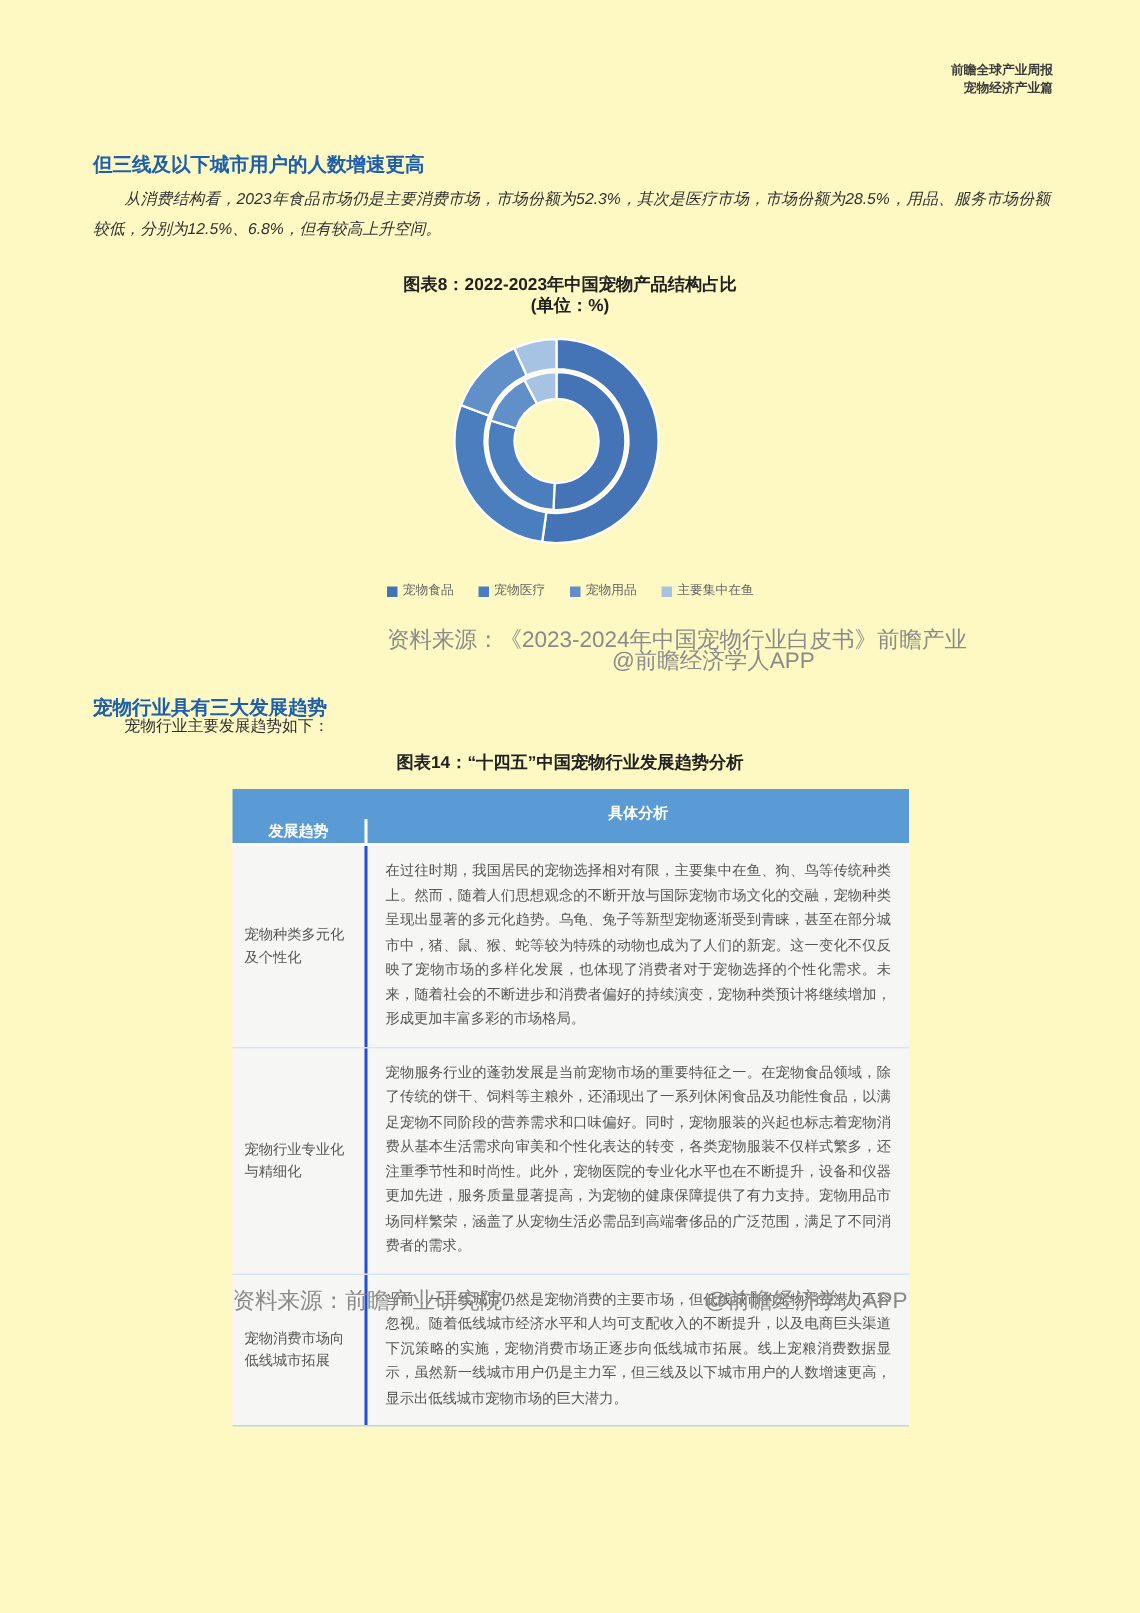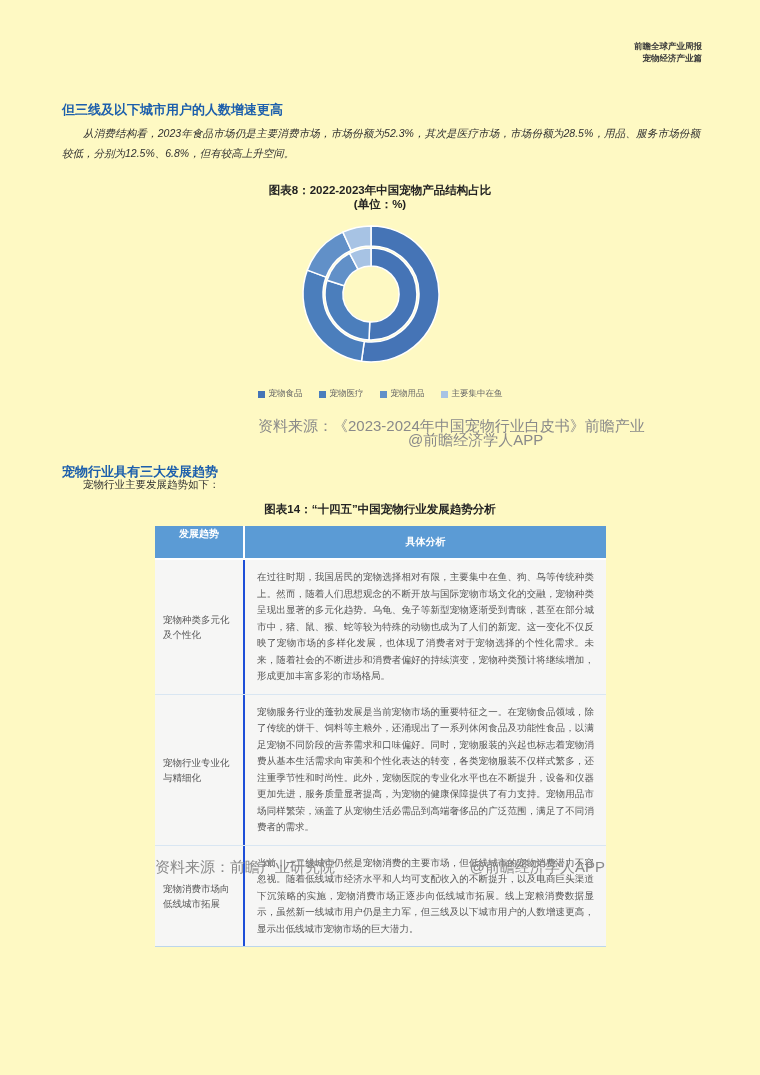--- a/index.html
+++ b/index.html
@@ -31,21 +31,21 @@
     font-size:8.5px; color:#666;margin-top:25px;
   }
   .legend-item { display:flex; align-items:center; gap:4px; }
   .legend-swatch { width:7px; height:7px; display:inline-block; }
   .src-text { position:absolute; font-size:15px; color:#8a8a8a;margin-top:27px; }
   .fig-table {
     position:absolute; left:155px; top:526px; width:451px;
     border-bottom:1px solid #bcd6ec;
   }
   .t-head { display:flex; background:#5b9bd5; color:#fff; font-weight:bold; font-size:10px; }
-  .t-head .c-left  { width:90px; padding:1px 4px; text-align:center; border-right:2px solid #fff; box-sizing:border-box; }
+  .t-head .c-left  { width:90px; padding:1px 4px; text-align:center; border-right:2px solid #fff; box-sizing:border-box;margin-top:20px; }
   .t-head .c-right { flex:1; padding:9px 4px; text-align:center; }
   .t-row { display:flex; background:#f6f6f5; border-top:2px solid #ffffff; }
   .t-row + .t-row { border-top:1px solid #d9e6f2; }
   .t-row .c-left {
     width:90px; box-sizing:border-box; padding:10px 8px; border-right:2px solid #1d4ed8;
     display:flex; align-items:center; font-size:9.5px; line-height:15px; color:#565656;
   }
   .t-row .c-right {
     flex:1; padding:9px 12px; font-size:9.5px; line-height:16.5px;
     color:#565656; text-align:justify;

